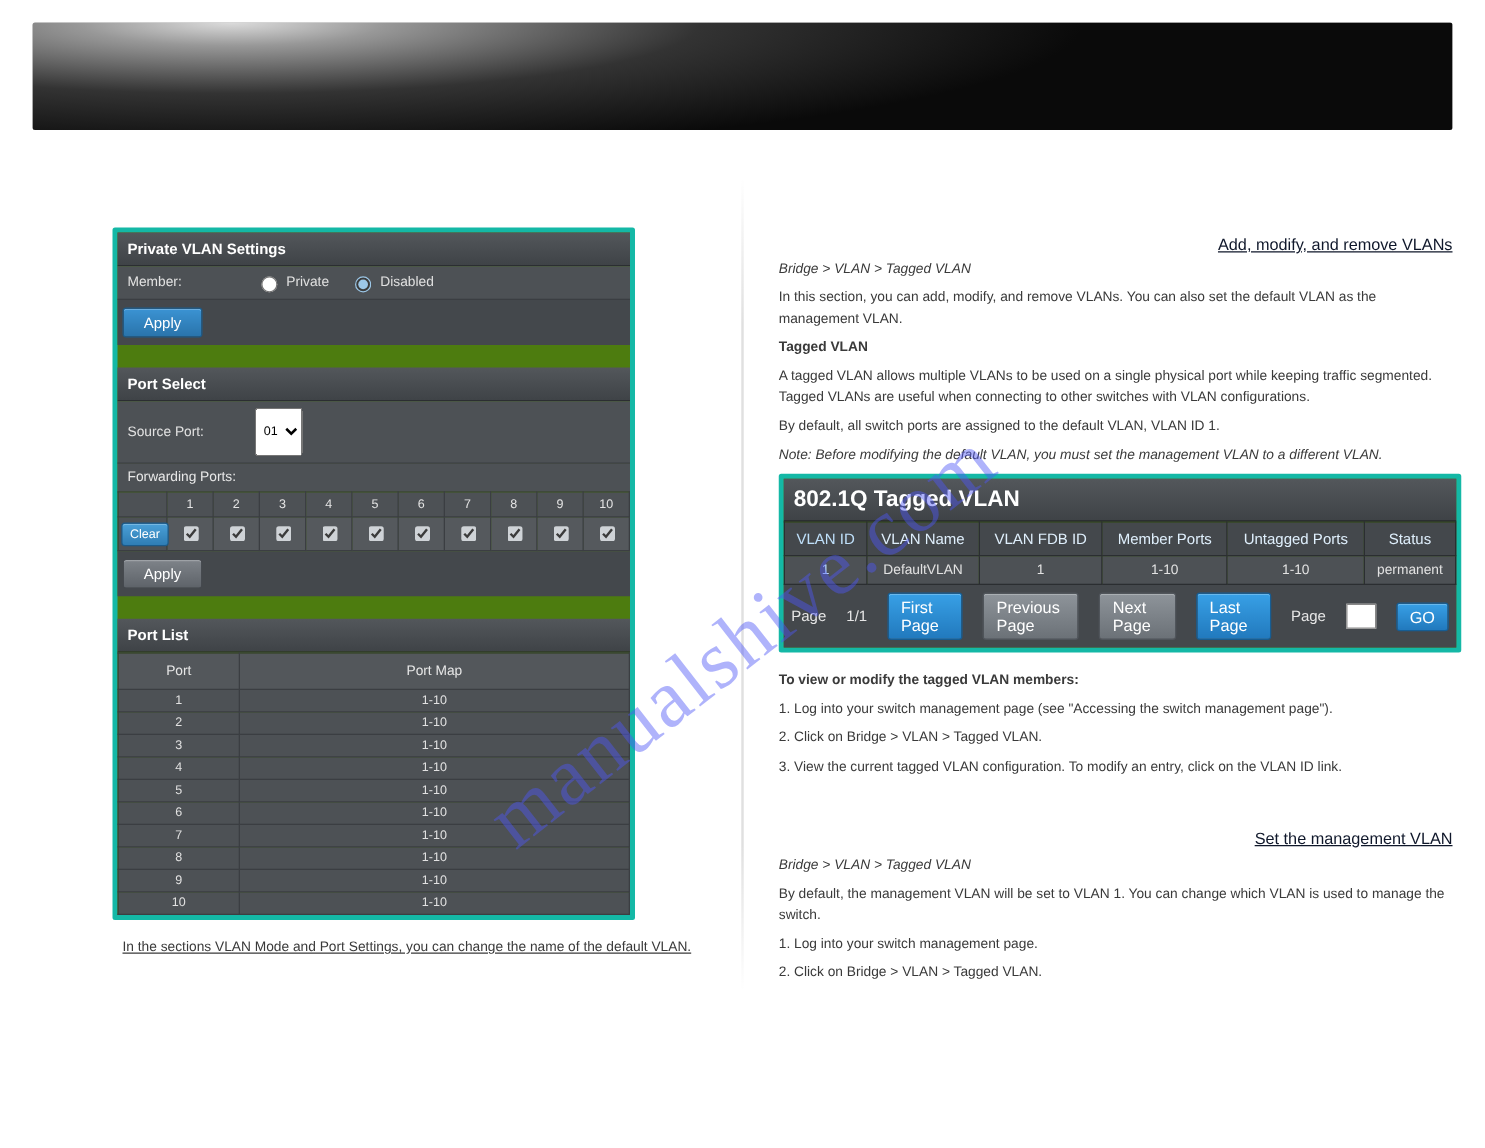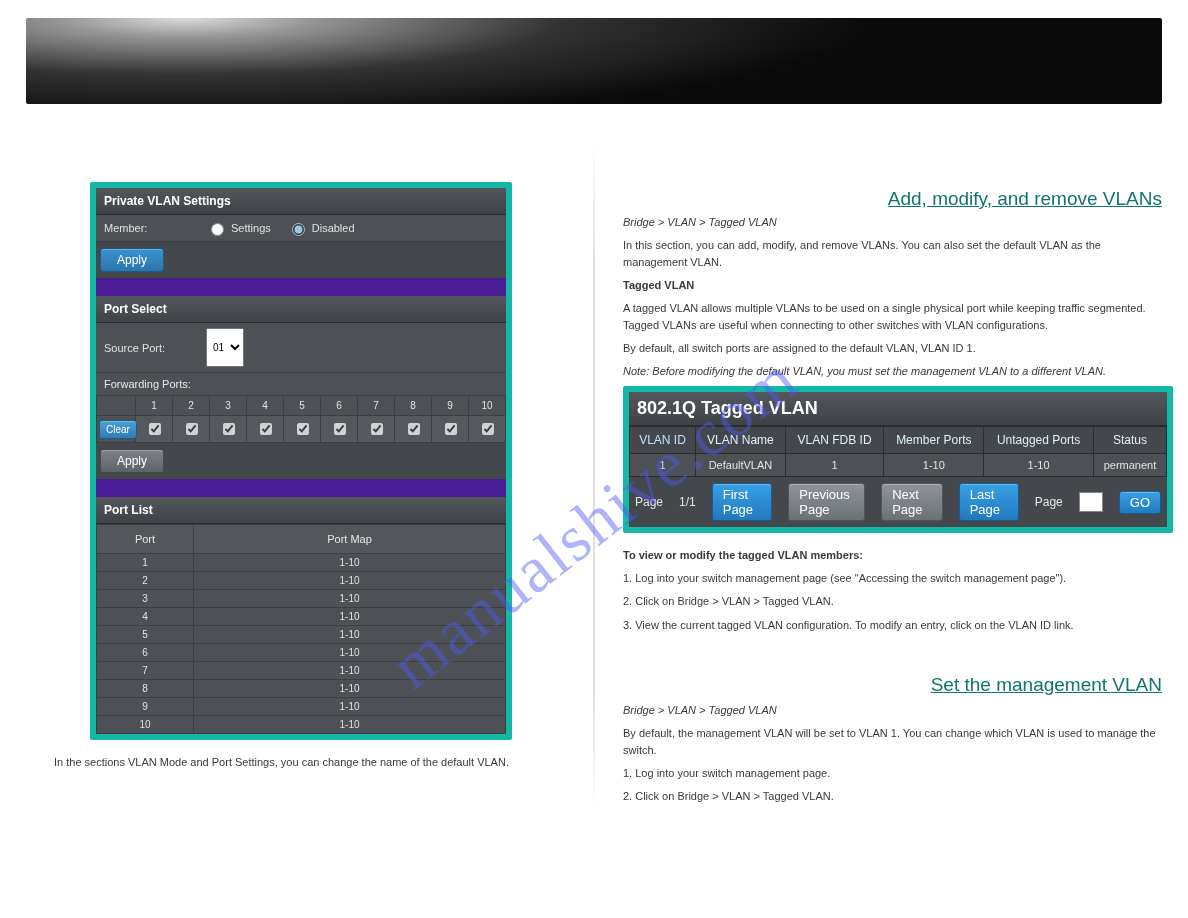--- a/index.html
+++ b/index.html
@@ -37,36 +37,36 @@
   .col.right { max-width: 560px; }
   .col-divider {
     width: 2px;
     background: linear-gradient(to bottom, rgba(0,0,0,0) 0%, rgba(0,0,0,0.12) 18%, rgba(0,0,0,0.12) 82%, rgba(0,0,0,0) 100%);
     margin: -40px 0 0 0;
     align-self: stretch;
   }
 
   
   .right-heading {
-    color: #0f766e;
-    font-size: 19px;
+    color: #0f172a;
+    font-size: 13px;
     text-decoration: underline;
   }
   .body-text {
     font-size: 11px;
     color: #3a3a3a;
     line-height: 1.55;
     margin: 6px 0;
   }
   .italic-note { font-style: italic; }
 
   
   .panel {
-    background: #4c1d95;
-    border: 6px solid #14b8a6;
+    background: #4d7c0f;
+    border: 4px solid #14b8a6;
     color: #e8e8e8;
     font-size: 11px;
     border-radius: 2px;
   }
   .panel-title {
     background: linear-gradient(#53575b, #3f4347);
     font-weight: bold;
     font-size: 12px;
     color: #fff;
     padding: 6px 8px;
@@ -238,21 +238,21 @@
 
   <div class="col left">
 
     <div class="panel pv-panel">
       <div class="panel-title">Private VLAN Settings</div>
       <div class="panel-row">
         <span class="label">Member:</span>
         <div class="radios">
           <label>
             <input type="radio" name="pvstate" style="">
-            <span>Settings</span>
+            <span>Private</span>
           </label>
           <label>
             <input type="radio" name="pvstate" checked="" style="">
             <span>Disabled</span>
           </label>
         </div>
       </div>
       <div class="panel-footer">
         <span class="btn">Apply</span>
       </div>
@@ -353,21 +353,21 @@
               <td>1-10</td>
             </tr>
             <tr>
               <td>10</td>
               <td>1-10</td>
             </tr>
           </tbody>
       </table>
     </div>
 
-    <p class="body-text" style="margin-left:28px; margin-top:14px;">In the sections VLAN Mode and Port Settings, you can change the name of the default VLAN.</p>
+    <p class="body-text" style="margin-left:72px; margin-top:14px;text-decoration:underline;">In the sections VLAN Mode and Port Settings, you can change the name of the default VLAN.</p>
   </div>
 
   <div class="col-divider"></div>
 
   <div class="col right">
     <div style="display:flex; justify-content:flex-end;">
       <span class="right-heading" style="margin-top:6px;">Add, modify, and remove VLANs</span>
     </div>
     <p class="body-text italic-note" style="margin-top:4px;">Bridge &gt; VLAN &gt; Tagged VLAN</p>
     <p class="body-text">In this section, you can add, modify, and remove VLANs. You can also set the default VLAN as the management VLAN.</p>

